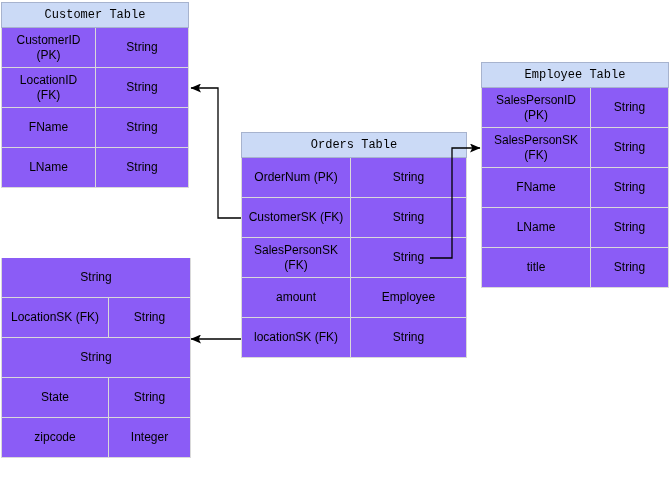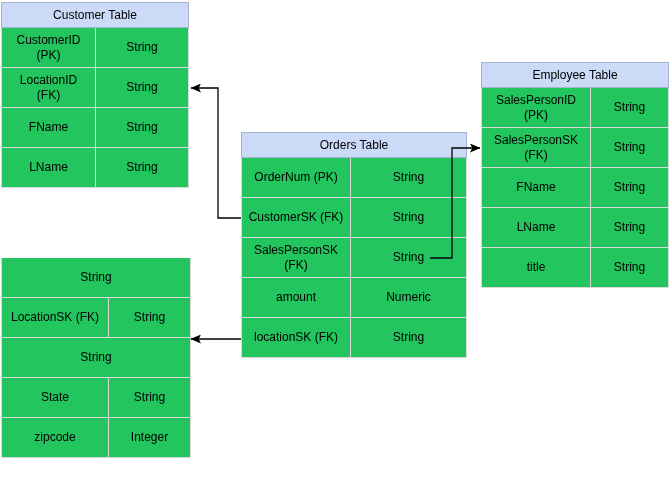--- a/index.html
+++ b/index.html
@@ -16,26 +16,27 @@
   .tbl { position: absolute; }
   .tbl-header {
     height: 26px;
     box-sizing: border-box;
     background: var(--header-fill, #CBDAF6);
     border: 1px solid var(--header-border, #A7B3CE);
     display: flex;
     align-items: center;
     justify-content: center;
     text-align: center;
+    font-family: Liberation Mono, monospace;
   }
   .tbl-body {
     box-sizing: border-box;
     border-left: 1px solid var(--row-border, #D9D9D9);
     border-right: 1px solid var(--row-border, #D9D9D9);
-    background: #22c55e;
+    background: #8b5cf6;
   }
   .tbl-row {
     display: flex;
     height: 40px;
     box-sizing: border-box;
     border-bottom: 1px solid var(--row-border, #D9D9D9);
   }
   .cell {
     box-sizing: border-box;
     display: flex;
@@ -111,21 +112,21 @@
         <div class="cell field">CustomerSK (FK)</div>
         <div class="cell type">String</div>
       </div>
       <div class="tbl-row">
         <div class="cell field">SalesPersonSK
 (FK)</div>
         <div class="cell type">String</div>
       </div>
       <div class="tbl-row">
         <div class="cell field">amount</div>
-        <div class="cell type">Numeric</div>
+        <div class="cell type">Employee</div>
       </div>
       <div class="tbl-row">
         <div class="cell field">locationSK (FK)</div>
         <div class="cell type">String</div>
       </div>
     </div>
   </div>
 
   <div class="tbl employee">
     <div class="tbl-header">Employee Table</div>

